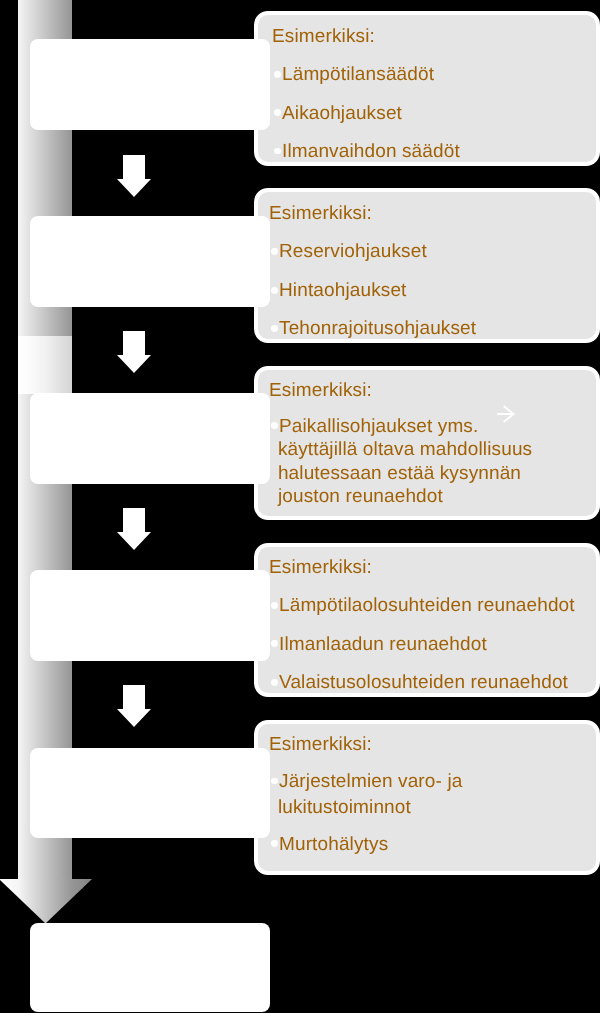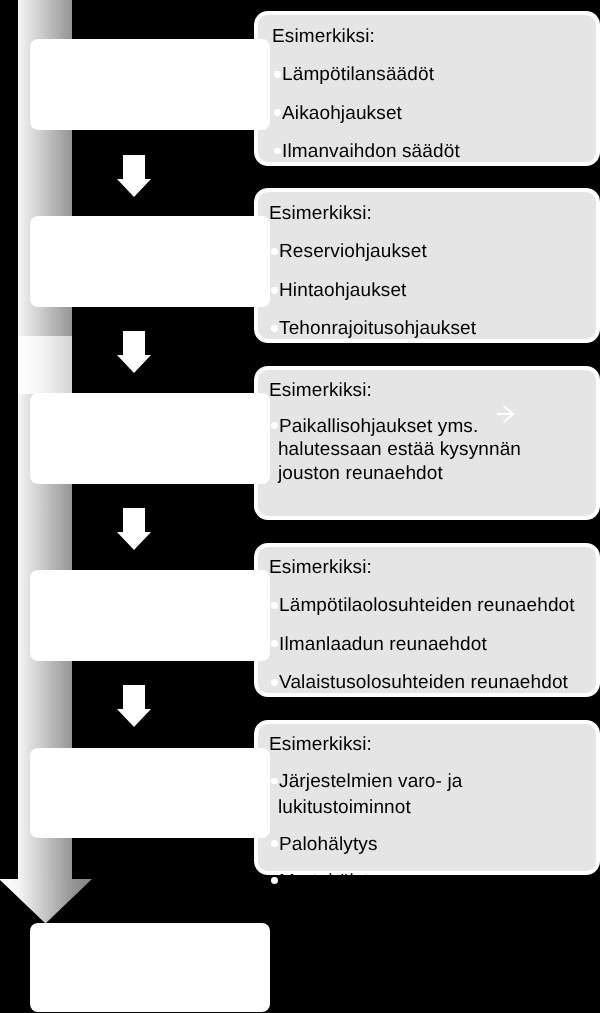--- a/index.html
+++ b/index.html
@@ -18,21 +18,21 @@
 
   
   .wbox{position:absolute;z-index:3;left:30.2px;width:239.8px;background:#fff;border-radius:8px;}
 
   
   .sarrow{position:absolute;z-index:4;left:117px;width:34px;height:42px;}
 
   
   .gbox{position:absolute;z-index:2;left:254.3px;width:346px;
         background:#E5E5E5;border:4.1px solid #fff;border-radius:14px;box-sizing:border-box;}
-  .gtext{position:absolute;left:10.5px;color:#000000;font-size:19px;letter-spacing:0.13px;
+  .gtext{position:absolute;left:10.5px;color:#a16207;font-size:19px;letter-spacing:0.13px;
          white-space:nowrap;will-change:transform;transform:translateZ(0);}
   .gtext .plain{display:block;}
   .gtext .bl{display:block;position:relative;padding-left:10px;margin-top:12px;}
   .gtext .bl:before{content:"";position:absolute;left:1.8px;top:50%;margin-top:-4.3px;
                     width:6.9px;height:6.9px;border-radius:50%;background:#fff;}
   .gtext .cont{display:block;padding-left:8.9px;}
   .inlinearrow{position:absolute;left:238px;top:34.4px;width:20px;height:20px;}
 </style>
 </head>
 <body>
@@ -88,20 +88,21 @@
         <span class="bl">Reserviohjaukset</span>
         <span class="bl">Hintaohjaukset</span>
         <span class="bl">Tehonrajoitusohjaukset</span>
       </div>
   </div>
 
   <div class="gbox" style="top:365.8px;height:154px">
     <div class="gtext" style="top:9.0px;line-height:23.5px">
         <span class="plain">Esimerkiksi:</span>
         <span class="bl">Paikallisohjaukset yms.</span>
+        <span class="cont">käyttäjillä oltava mahdollisuus</span>
         <span class="cont">halutessaan estää kysynnän</span>
         <span class="cont">jouston reunaehdot</span>
       </div>
     <svg class="inlinearrow" viewBox="0 0 20 20" xmlns="http://www.w3.org/2000/svg">
       <path d="M1 10 L17.4 10 M7.6 2 L17.6 10 L7.6 18" stroke="#fff" stroke-width="1.9" fill="none" stroke-linecap="butt" stroke-linejoin="miter"></path>
     </svg>
   </div>
 
   <div class="gbox" style="top:542.8px;height:154.2px">
     <div class="gtext" style="top:8.3px;line-height:26.3px">
@@ -110,18 +111,17 @@
         <span class="bl">Ilmanlaadun reunaehdot</span>
         <span class="bl">Valaistusolosuhteiden reunaehdot</span>
       </div>
   </div>
 
   <div class="gbox" style="top:719.7px;height:155.3px">
     <div class="gtext" style="top:8.3px;line-height:25.25px">
         <span class="plain">Esimerkiksi:</span>
         <span class="bl">Järjestelmien varo- ja</span>
         <span class="cont">lukitustoiminnot</span>
-        <span class="bl">Palohälytys</span>
         <span class="bl">Murtohälytys</span>
       </div>
   </div>
 
 </div>
 
 </body></html>

